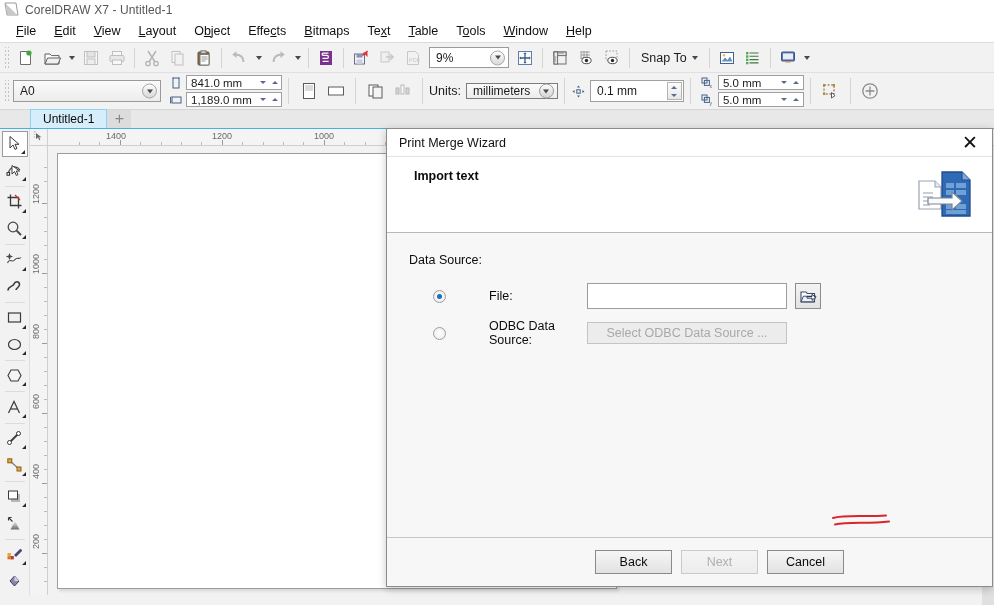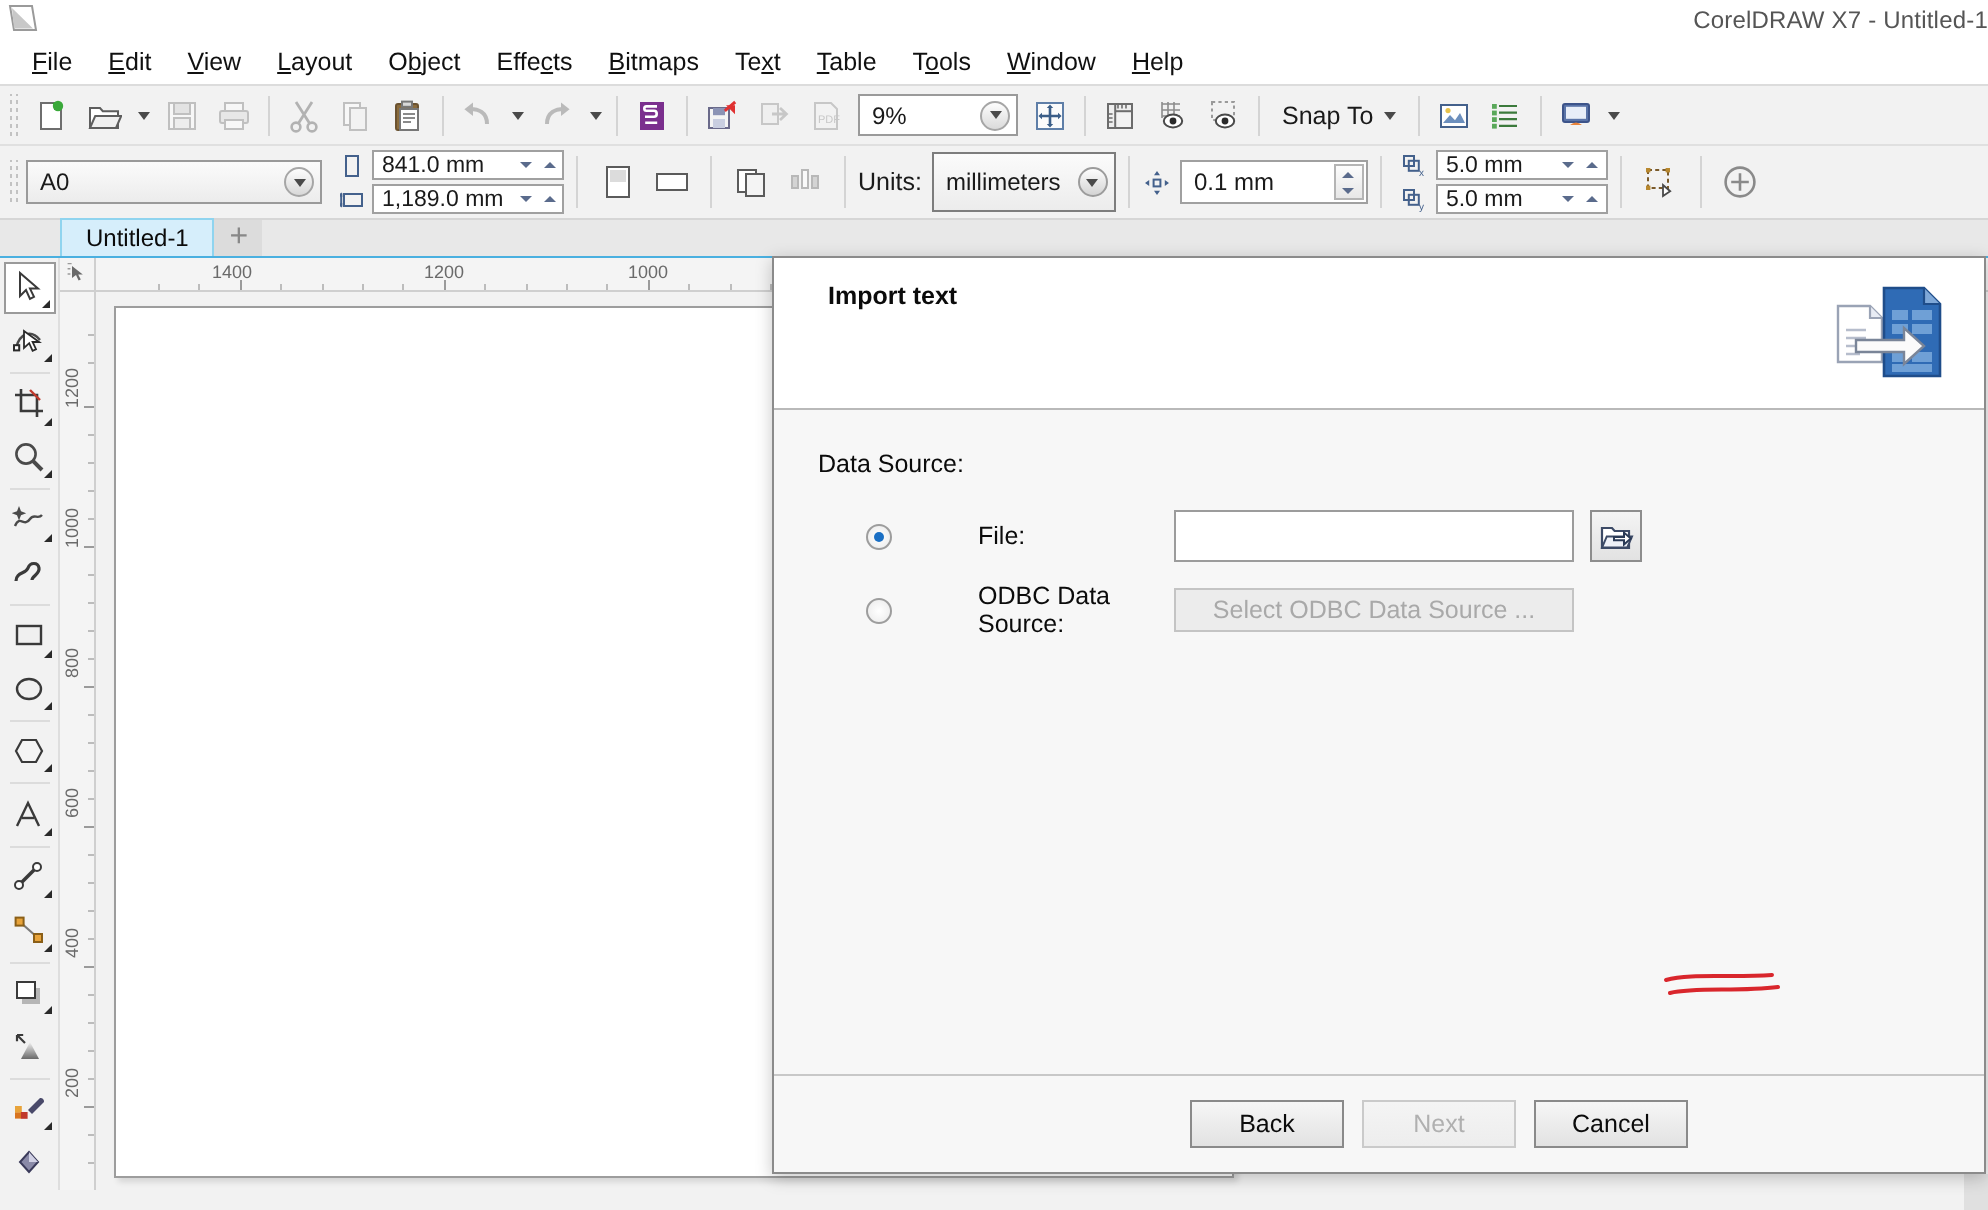--- a/index.html
+++ b/index.html
@@ -19,21 +19,20 @@
   }
 
   
   .titlebar {
     height: 20px;
     background: #ffffff;
     display: flex;
     align-items: center;
     padding-left: 4px;
     border-bottom: 1px solid #ffffff;
-    justify-content: space-between;
   }
   .app-logo {
     width: 16px; height: 15px;
     margin-right: 5px;
     position: relative;
   }
   .app-logo svg { display:block; }
   .title-text {
     font-size: 12px;
     color: #555555;
@@ -176,21 +175,21 @@
   .caret-sm-u { width:0;height:0;border-left:3px solid transparent;border-right:3px solid transparent;border-bottom:3.5px solid #5a6b8c;}
 
   .pb-btn {
     width: 27px; height: 25px;
     display:flex;align-items:center;justify-content:center;
     cursor: default;
   }
   .pb-sep { width:1px;height:26px;background:#d4d4d4;margin:0 6px; }
   .units-label { font-size:12.5px; margin-right:5px; }
   .units-combo {
-    width: 92px; height: 30px;
+    width: 92px; height: 16px;
     background: linear-gradient(#fbfbfb,#ececec);
     border: 1px solid #7d7d7d;
     display:flex;align-items:center;padding-left:6px;
     font-size:12px; position:relative;
   }
   .units-combo .dropbtn {
     position:absolute;right:3px;top:50%;transform:translateY(-50%);
     width:15px;height:15px;border-radius:50%;
     background:linear-gradient(#fdfdfd,#d4d4d4);
     border:1px solid #9c9c9c;display:flex;align-items:center;justify-content:center;
@@ -1037,20 +1036,24 @@
         <span class="vtickmark minor" style="top:421px"></span>
           <span class="vtickmark minor" style="top:435px"></span>
       </div>
 
       <div class="page-sheet"></div>
     </div>
   </div>
 
   <div class="dialog">
 
+    <div class="dlg-title">
+      <span class="dlg-title-text">Print Merge Wizard</span>
+      <span class="dlg-close">✕</span>
+    </div>
 
     <div class="dlg-header">
       <div class="dlg-header-txt">
         <div class="dlg-h1">Import text</div>
       </div>
       <span class="dlg-header-ico">
         <svg width="58" height="52" viewBox="0 0 58 52">
 
           <path d="M3 14 h16 l6 6 v22 h-22 z" fill="#ffffff" stroke="#9aa3b5" stroke-width="1.2"></path>
           <path d="M19 14 v6 h6" fill="#e8ecf4" stroke="#9aa3b5" stroke-width="1.1"></path>

